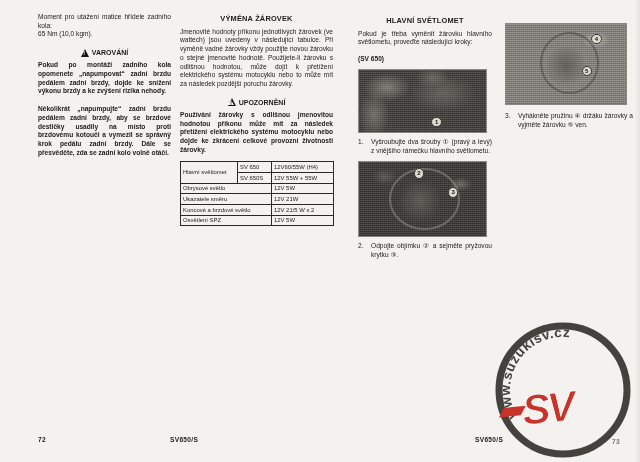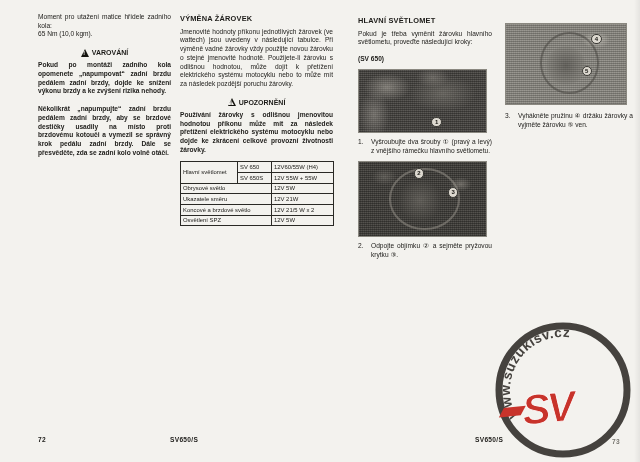--- a/index.html
+++ b/index.html
@@ -13,21 +13,21 @@
   }
   body::after{ 
     content:""; position:absolute; right:0; top:0; width:6px; height:100%;
     background:linear-gradient(to right, rgba(0,0,0,0), rgba(0,0,0,0.06));
     pointer-events:none;
   }
   .col { position:absolute; text-align:justify; font-size:6.6px; line-height:1.32; }
   .col p { margin:0 0 7px 0; }
   .bold { font-weight:bold; }
   h2.sec {
-    font-size:7.4px; font-weight:bold; margin:0 0 4px 0; letter-spacing:0.2px; text-align:left;
+    font-size:7.4px; font-weight:bold; margin:0 0 4px 0; letter-spacing:0.2px; text-align:center;
   }
   .warn-head {
     text-align:center; font-weight:bold; font-size:7px; margin:9px 0 4px 0;
     display:flex; align-items:center; justify-content:center; gap:3px;
   }
   
   .tri-f { position:relative; width:0; height:0;
     border-left:4.5px solid transparent; border-right:4.5px solid transparent;
     border-bottom:8px solid #15140f; display:inline-block; }
   .tri-f::after { content:"!"; position:absolute; left:-1.6px; top:1.6px;

